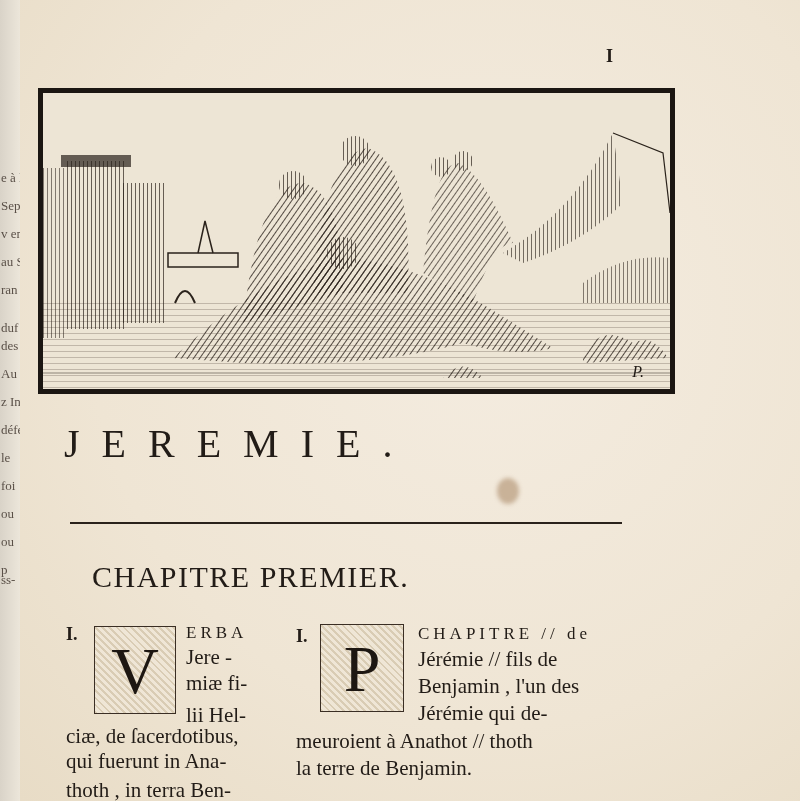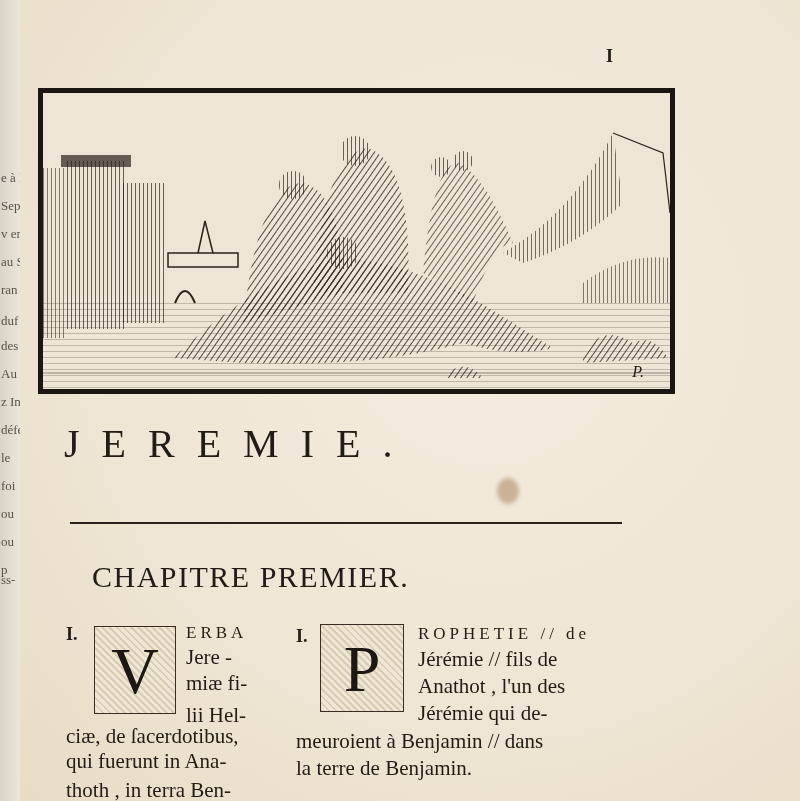--- a/index.html
+++ b/index.html
@@ -27,21 +27,21 @@
 </style>
 </head>
 <body>
 
 <div class="left-page">
   <div class="frag" style="top:170px">e à la</div>
   <div class="frag" style="top:198px">Septe</div>
   <div class="frag" style="top:226px">v en</div>
   <div class="frag" style="top:254px">au S</div>
   <div class="frag" style="top:282px">ran</div>
-  <div class="frag" style="top:313px">duf</div>
+  <div class="frag" style="top:320px">duf</div>
   <div class="frag" style="top:338px">des</div>
   <div class="frag" style="top:366px">Au</div>
   <div class="frag" style="top:394px">z In</div>
   <div class="frag" style="top:422px">défe</div>
   <div class="frag" style="top:450px">le</div>
   <div class="frag" style="top:478px">foi</div>
   <div class="frag" style="top:506px">ou</div>
   <div class="frag" style="top:534px">ou</div>
   <div class="frag" style="top:562px">p</div>
   <div class="frag" style="top:572px">ss-</div>
@@ -111,19 +111,19 @@
   <div class="line" style="left:120px;top:83px">lii Hel-</div>
   <div class="line" style="left:0;top:104px">ciæ, de ſacerdotibus,</div>
   <div class="line" style="left:0;top:129px">qui fuerunt in Ana-</div>
   <div class="line" style="left:0;top:158px">thoth , in terra Ben-</div>
 
 </div>
 
 <div class="col col-right">
   <span class="versenum" style="left:0;top:4px">I.</span>
   <div class="dropcap" style="left:24px;top:6px;width:82px;height:86px;">P</div>
-  <div class="line" style="left:122px;top:0"><span class="sc">ROPHETIE // de</span></div>
+  <div class="line" style="left:122px;top:0"><span class="sc">CHAPITRE // de</span></div>
   <div class="line" style="left:122px;top:27px">Jérémie // fils de</div>
-  <div class="line" style="left:122px;top:54px">Anathot , l'un des</div>
+  <div class="line" style="left:122px;top:54px">Benjamin , l'un des</div>
   <div class="line" style="left:122px;top:81px">Jérémie qui de-</div>
-  <div class="line" style="left:0;top:109px">meuroient à Benjamin // dans</div>
+  <div class="line" style="left:0;top:109px">meuroient à Anathot // thoth</div>
   <div class="line" style="left:0;top:136px">la terre de Benjamin.</div>
 </div>
 
 </body></html>

